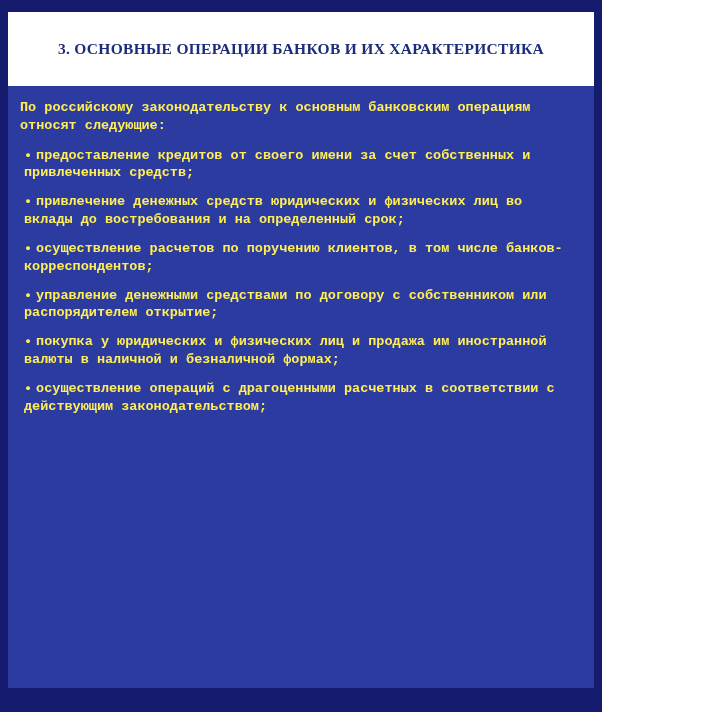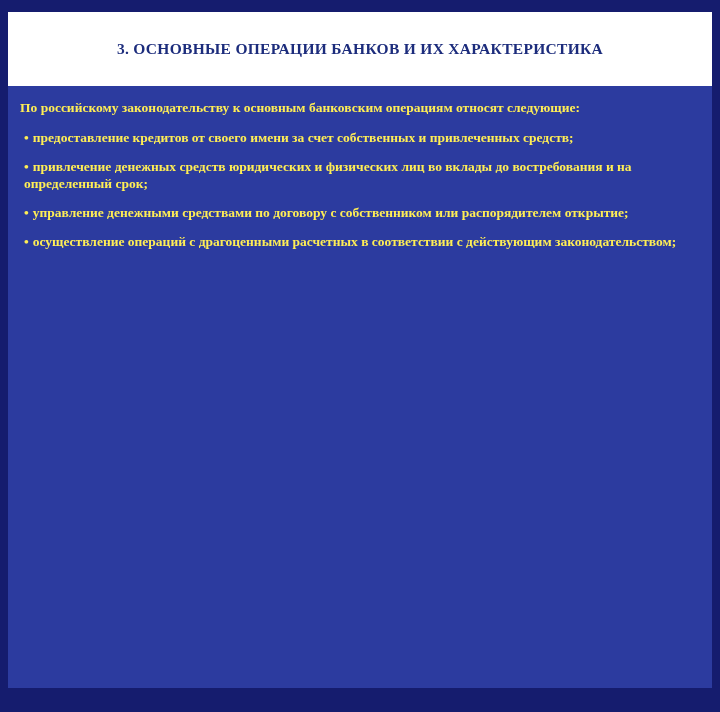--- a/index.html
+++ b/index.html
@@ -4,21 +4,21 @@
 <style>
   * { margin: 0; padding: 0; box-sizing: border-box; }
   html, body { background: #ffffff; }
   body {
     font-family: "Liberation Serif", "DejaVu Serif", serif;
     width: 720px;
     height: 712px;
   }
   .slide {
     position: relative;
-    width: 720px;
+    width: 602px;
     height: 712px;
     background: #151c6e; 
     overflow: hidden;
   }
   .header-band {
     position: absolute;
     left: 8px;
     right: 8px;
     top: 12px;
     height: 74px;
@@ -43,20 +43,21 @@
     bottom: 24px;
     background: #2c3b9f;
     padding: 13px 16px 10px 12px;
     overflow: hidden;
   }
   .body-text {
     color: #ffee55;
     font-weight: bold;
     font-size: 13.5px;
     line-height: 1.32;
+    font-family: Liberation Mono, monospace;
   }
   .intro-paragraph {
     margin-bottom: 12px;
   }
   .bullet-paragraph {
     margin-bottom: 11px;
     padding-left: 4px;
   }
   .bullet-marker {
     display: inline;
@@ -74,23 +75,25 @@
 
   <div class="content-panel">
 
     <p class="body-text intro-paragraph">По российскому законодательству к основным банковским операциям относят следующие:</p>
 
     <p class="body-text bullet-paragraph"><span class="bullet-marker">•</span><span>предоставление кредитов от своего имени за счет собственных и привлеченных средств;</span></p>
 
     <p class="body-text bullet-paragraph"><span class="bullet-marker">•</span><span>привлечение денежных средств юридических и физических лиц во вклады до востребования и на определенный срок;</span></p>
 
 
+    <p class="body-text bullet-paragraph"><span class="bullet-marker">•</span><span>осуществление расчетов по поручению клиентов, в том числе банков-корреспондентов;</span></p>
 
 
     <p class="body-text bullet-paragraph"><span class="bullet-marker">•</span><span>управление денежными средствами по договору с собственником или распорядителем открытие;</span></p>
 
+    <p class="body-text bullet-paragraph"><span class="bullet-marker">•</span><span>покупка у юридических и физических лиц и продажа им иностранной валюты в наличной и безналичной формах;</span></p>
 
     <p class="body-text bullet-paragraph"><span class="bullet-marker">•</span><span>осуществление операций с драгоценными расчетных в соответствии с действующим законодательством;</span></p>
 
 
   </div>
 
 </div>
 
 </body></html>

